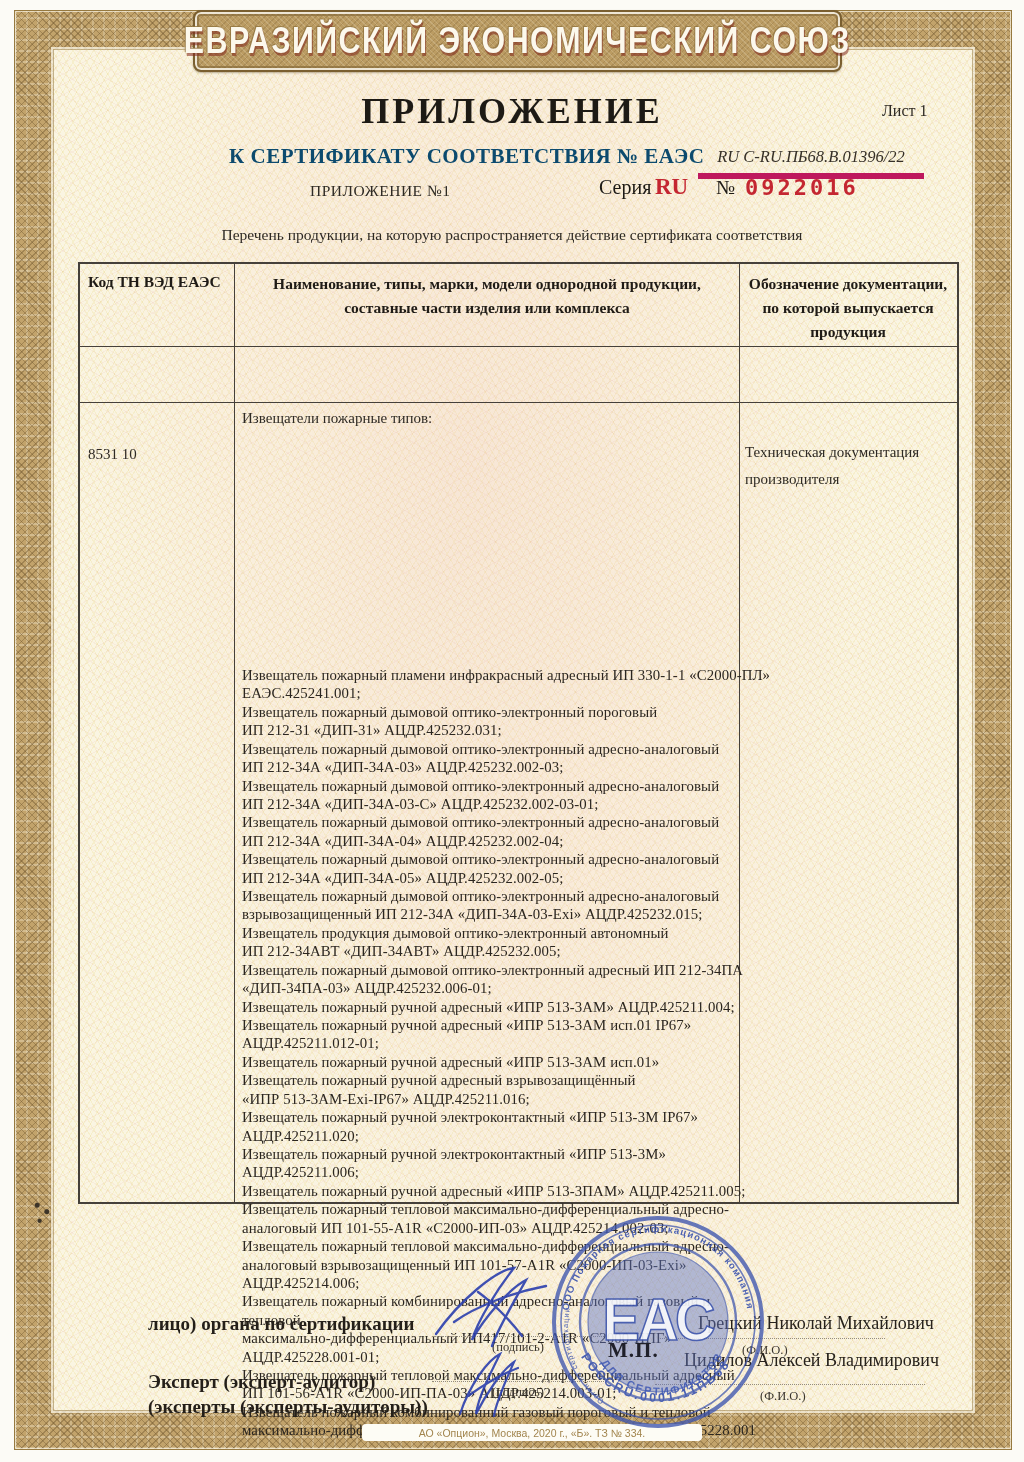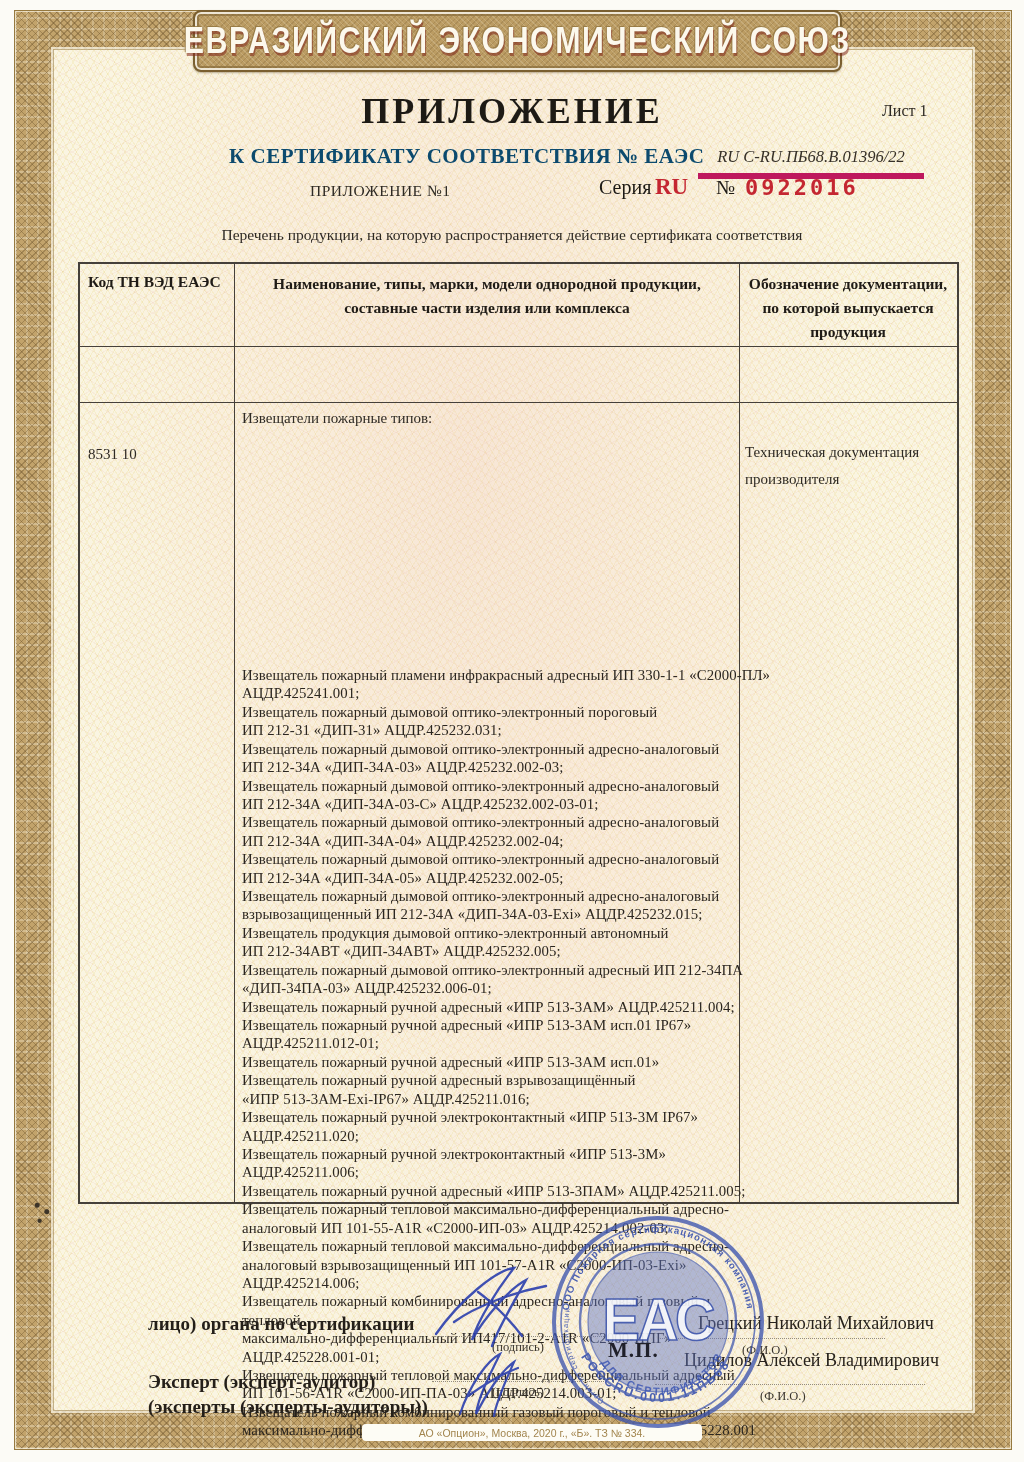--- a/index.html
+++ b/index.html
@@ -133,21 +133,21 @@
   <div class="th th-code">Код ТН ВЭД ЕАЭС</div>
   <div class="th th-name">Наименование, типы, марки, модели однородной продукции, составные части изделия или комплекса</div>
   <div class="th th-doc">Обозначение документации, по которой выпускается продукция</div>
 
   <div class="td td-code">8531 10</div>
   <div class="td td-name1">Извещатели пожарные типов:</div>
   <div class="td td-doc1">Техническая документация производителя</div>
 
   <div class="td-list">
       <div>Извещатель пожарный пламени инфракрасный адресный ИП 330-1-1 «С2000-ПЛ»</div>
-      <div>АЦДР.425241.001;</div>
+      <div>ЕАЭС.425241.001;</div>
       <div>Извещатель пожарный дымовой оптико-электронный пороговый</div>
       <div>ИП 212-31 «ДИП-31» АЦДР.425232.031;</div>
       <div>Извещатель пожарный дымовой оптико-электронный адресно-аналоговый</div>
       <div>ИП 212-34А «ДИП-34А-03» АЦДР.425232.002-03;</div>
       <div>Извещатель пожарный дымовой оптико-электронный адресно-аналоговый</div>
       <div>ИП 212-34А «ДИП-34А-03-С» АЦДР.425232.002-03-01;</div>
       <div>Извещатель пожарный дымовой оптико-электронный адресно-аналоговый</div>
       <div>ИП 212-34А «ДИП-34А-04» АЦДР.425232.002-04;</div>
       <div>Извещатель пожарный дымовой оптико-электронный адресно-аналоговый</div>
       <div>ИП 212-34А «ДИП-34А-05» АЦДР.425232.002-05;</div>

